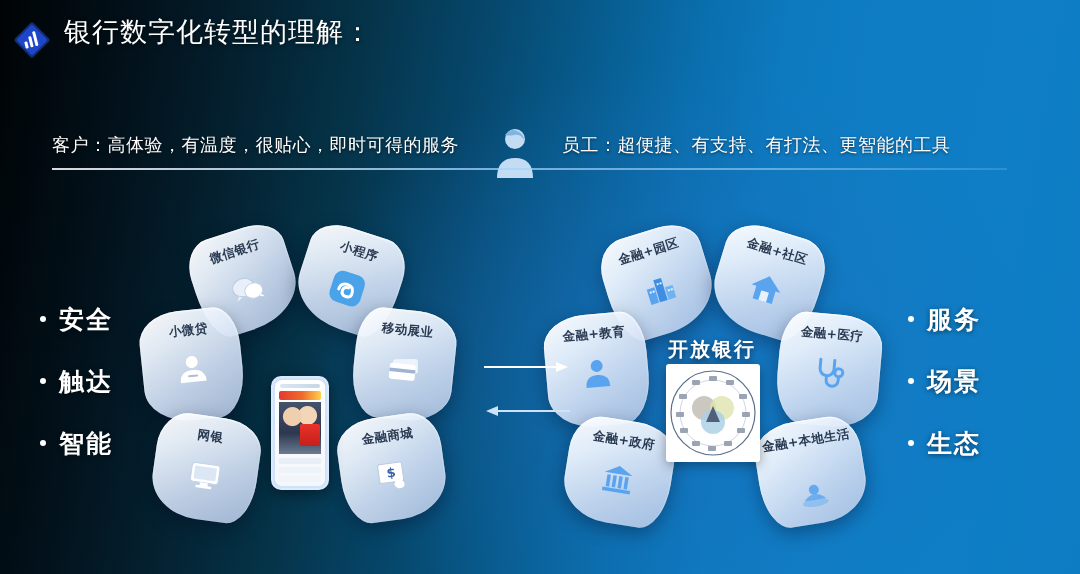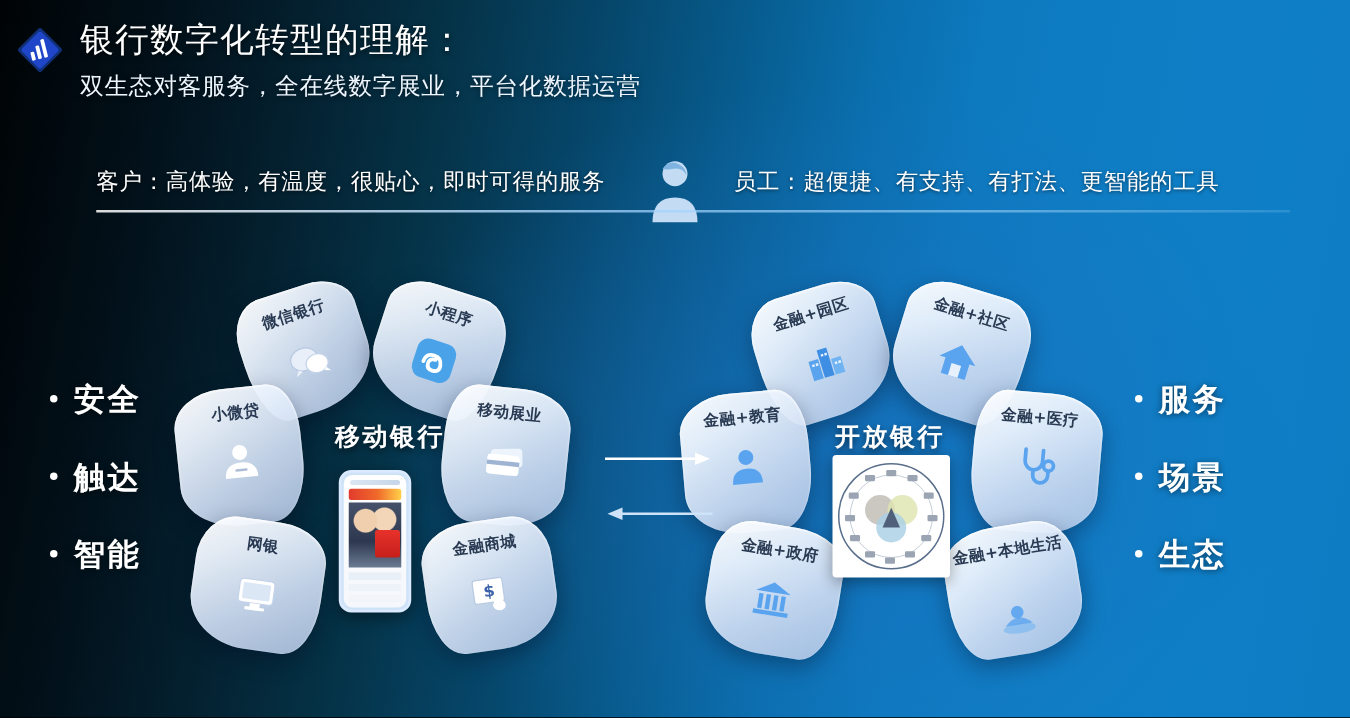--- a/index.html
+++ b/index.html
@@ -53,21 +53,21 @@
     font-weight: 400;
     letter-spacing: 0.5px;
     text-shadow: 0 1px 4px rgba(0,0,0,0.6);
     white-space: nowrap;
   }
 
   
   .band {
     position: absolute;
     left: 52px; top: 130px;
-    width: 960px; height: 44px; margin-left: 25px;
+    width: 960px; height: 44px;
   }
   .band-rule {
     position: absolute;
     left: 0; top: 38px;
     width: 955px; height: 2px;
     background: linear-gradient(90deg,
       rgba(255,255,255,0.85) 0%,
       rgba(160,210,255,0.75) 45%,
       rgba(180,225,255,0.5) 75%,
       rgba(180,225,255,0.18) 100%);
@@ -294,21 +294,20 @@
         <rect x="9" y="9" width="22" height="22" rx="2" fill="#1f46c8"></rect>
       </g>
       <g transform="rotate(-14 20 20)" fill="#ffffff">
         <rect x="12" y="20" width="3" height="7" rx="1"></rect>
         <rect x="17" y="16" width="3" height="11" rx="1"></rect>
         <rect x="22" y="12" width="3" height="15" rx="1"></rect>
       </g>
     </svg>
   </div>
   <div class="header-title">银行数字化转型的理解：</div>
-  <div class="header-sub">双生态对客服务，全在线数字展业，平台化数据运营</div>
 
   <div class="band">
     <div class="band-left">客户：高体验，有温度，很贴心，即时可得的服务</div>
     <div class="person-icon">
       <svg viewBox="0 0 50 52" width="50" height="52">
         <circle cx="25" cy="13" r="10" fill="#c3dcf3"></circle>
         <path d="M15 9 q6 -8 14 -3 q5 3 5 8 q-3 -6 -10 -5 q-6 1 -9 0z" fill="#7fb4e0"></path>
         <path d="M7 52 q0 -20 18 -20 q18 0 18 20z" fill="#c3dcf3"></path>
       </svg>
     </div>
@@ -408,21 +407,20 @@
       <div class="petal-label">金融商城</div>
       <div class="petal-icon">
         <svg viewBox="0 0 34 34" width="34" height="34">
           <rect x="3" y="5" width="24" height="19" rx="2" fill="#ffffff" stroke="#b9cae3" stroke-width="1"></rect>
           <text x="11" y="19" font-size="13" font-weight="700" fill="#3b62a8" font-family="DejaVu Sans, sans-serif">$</text>
           <path d="M19 22 q6 -1 8 4 q1 4 -3 5 q-5 1 -7 -4z" fill="#ffffff"></path>
         </svg>
       </div>
     </div>
 
-    <div class="center-title">移动银行</div>
 
     <div class="phone">
       <div class="phone-screen">
         <div class="phone-bar"></div>
         <div class="phone-banner"></div>
         <div class="phone-photo"></div>
         <div class="phone-tile"></div>
         <div class="phone-rows"></div>
       </div>
     </div>

